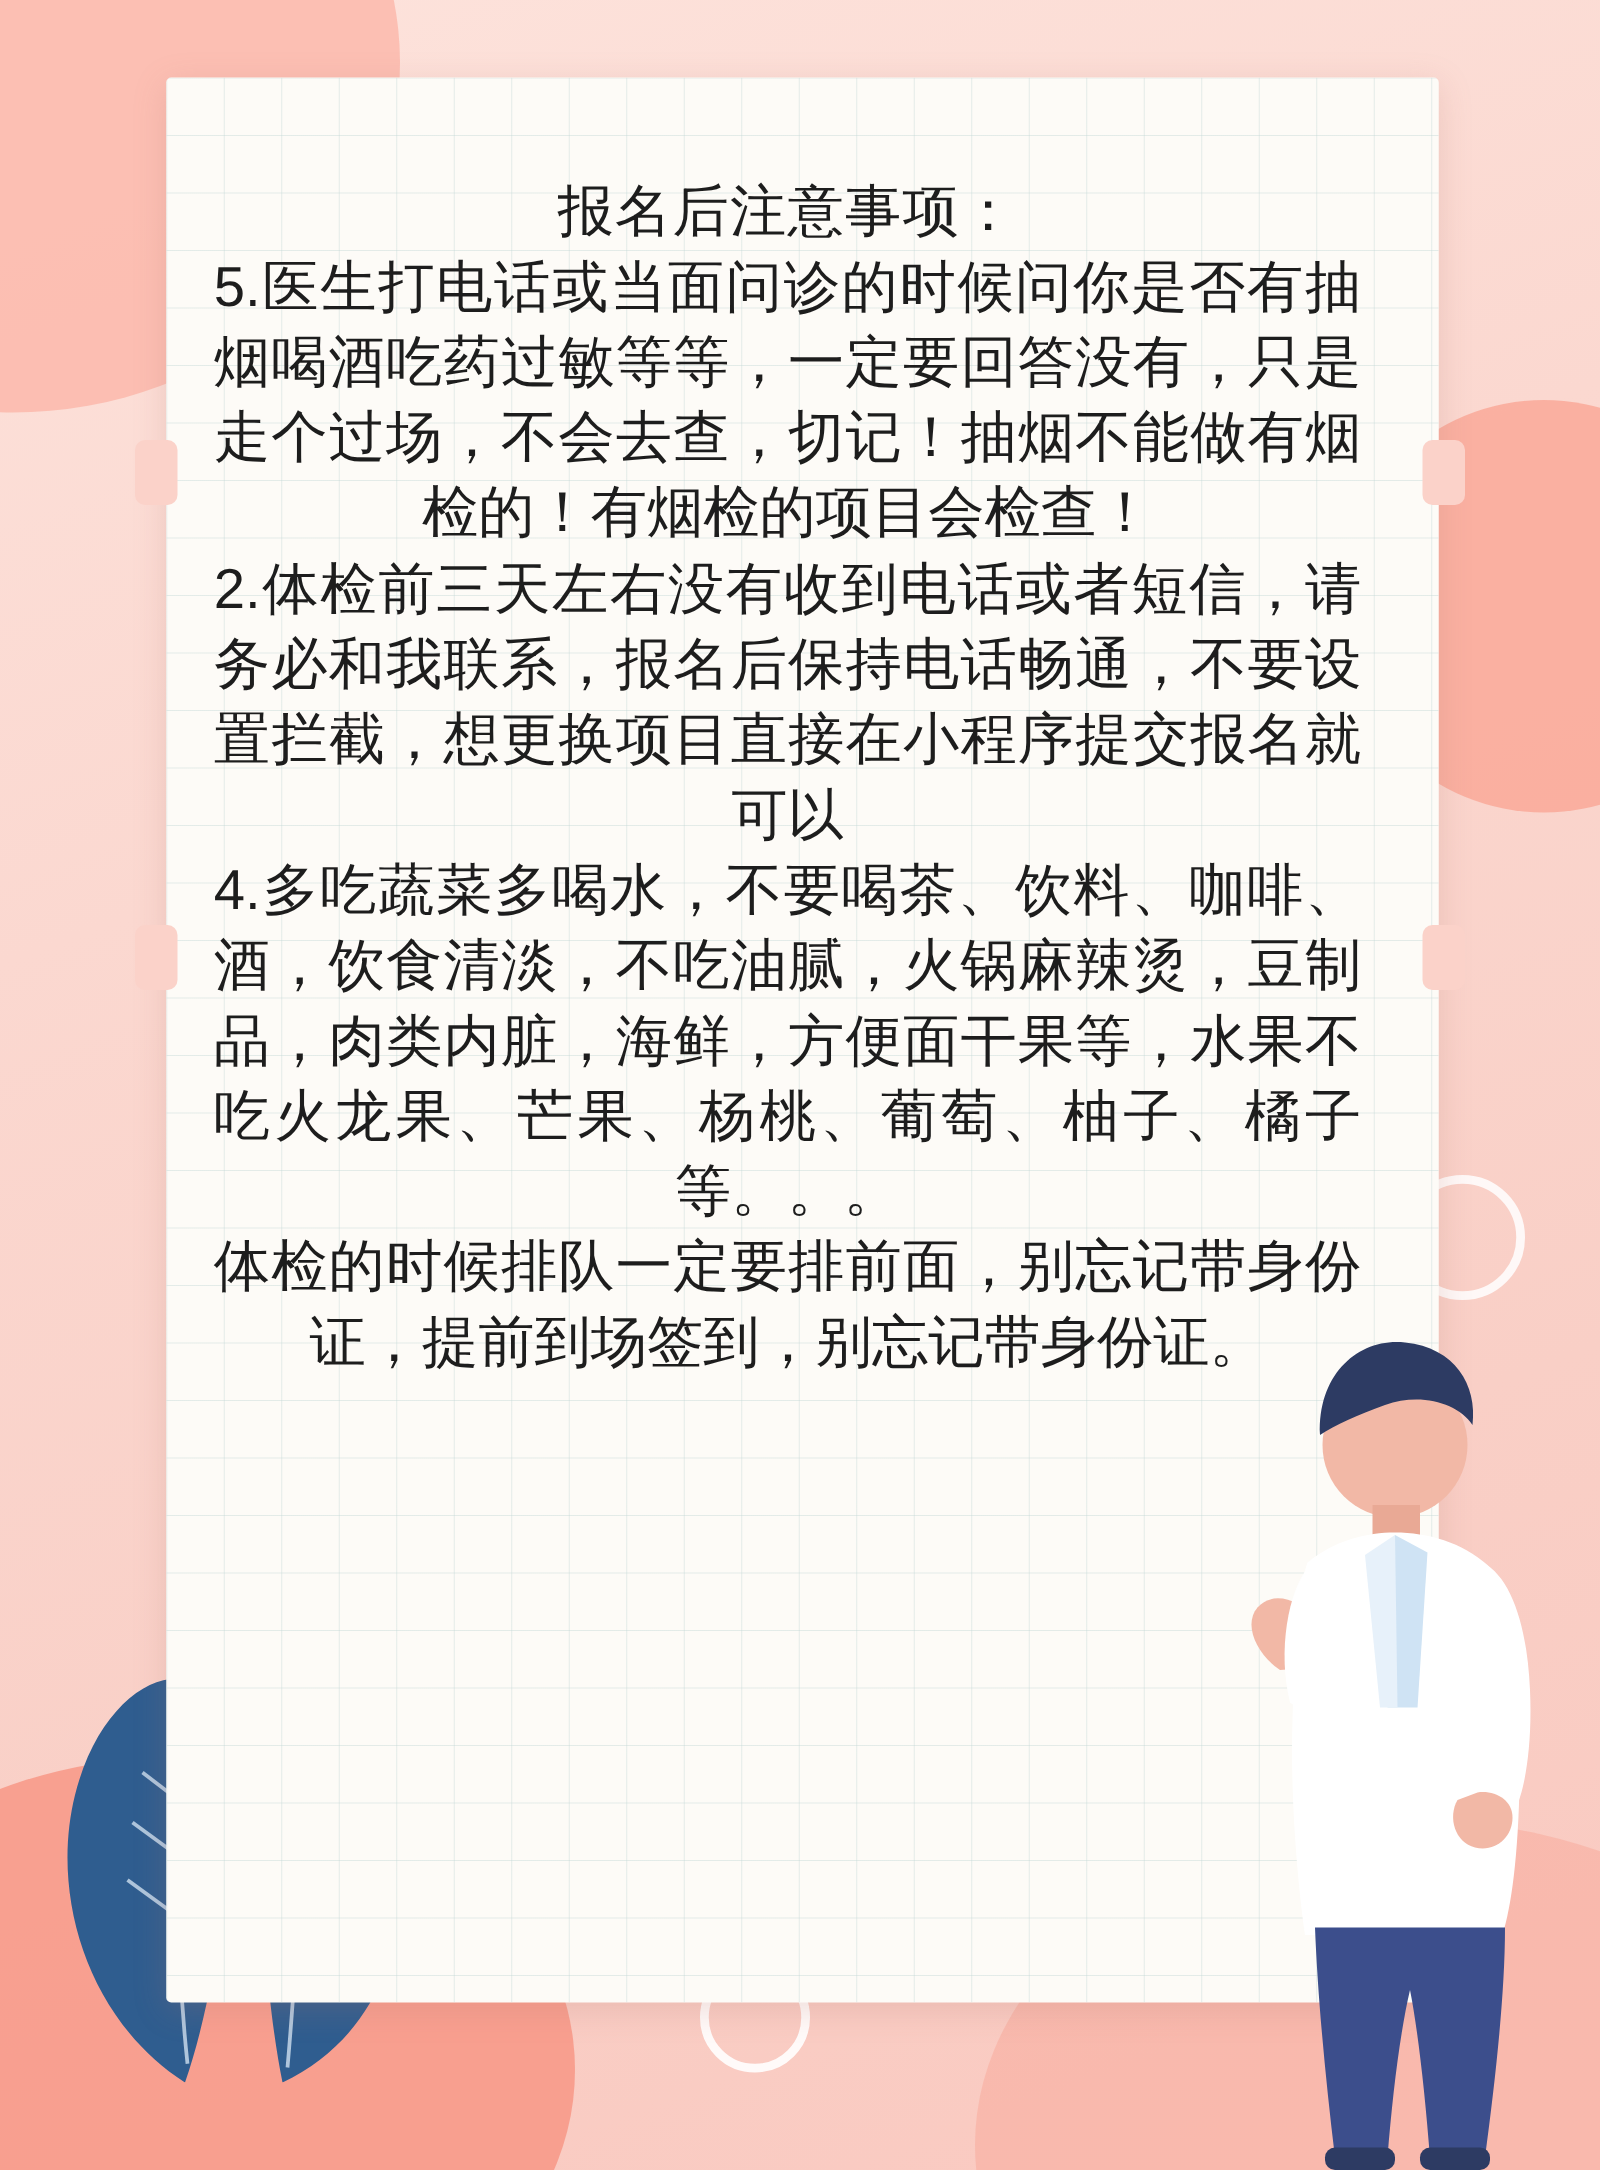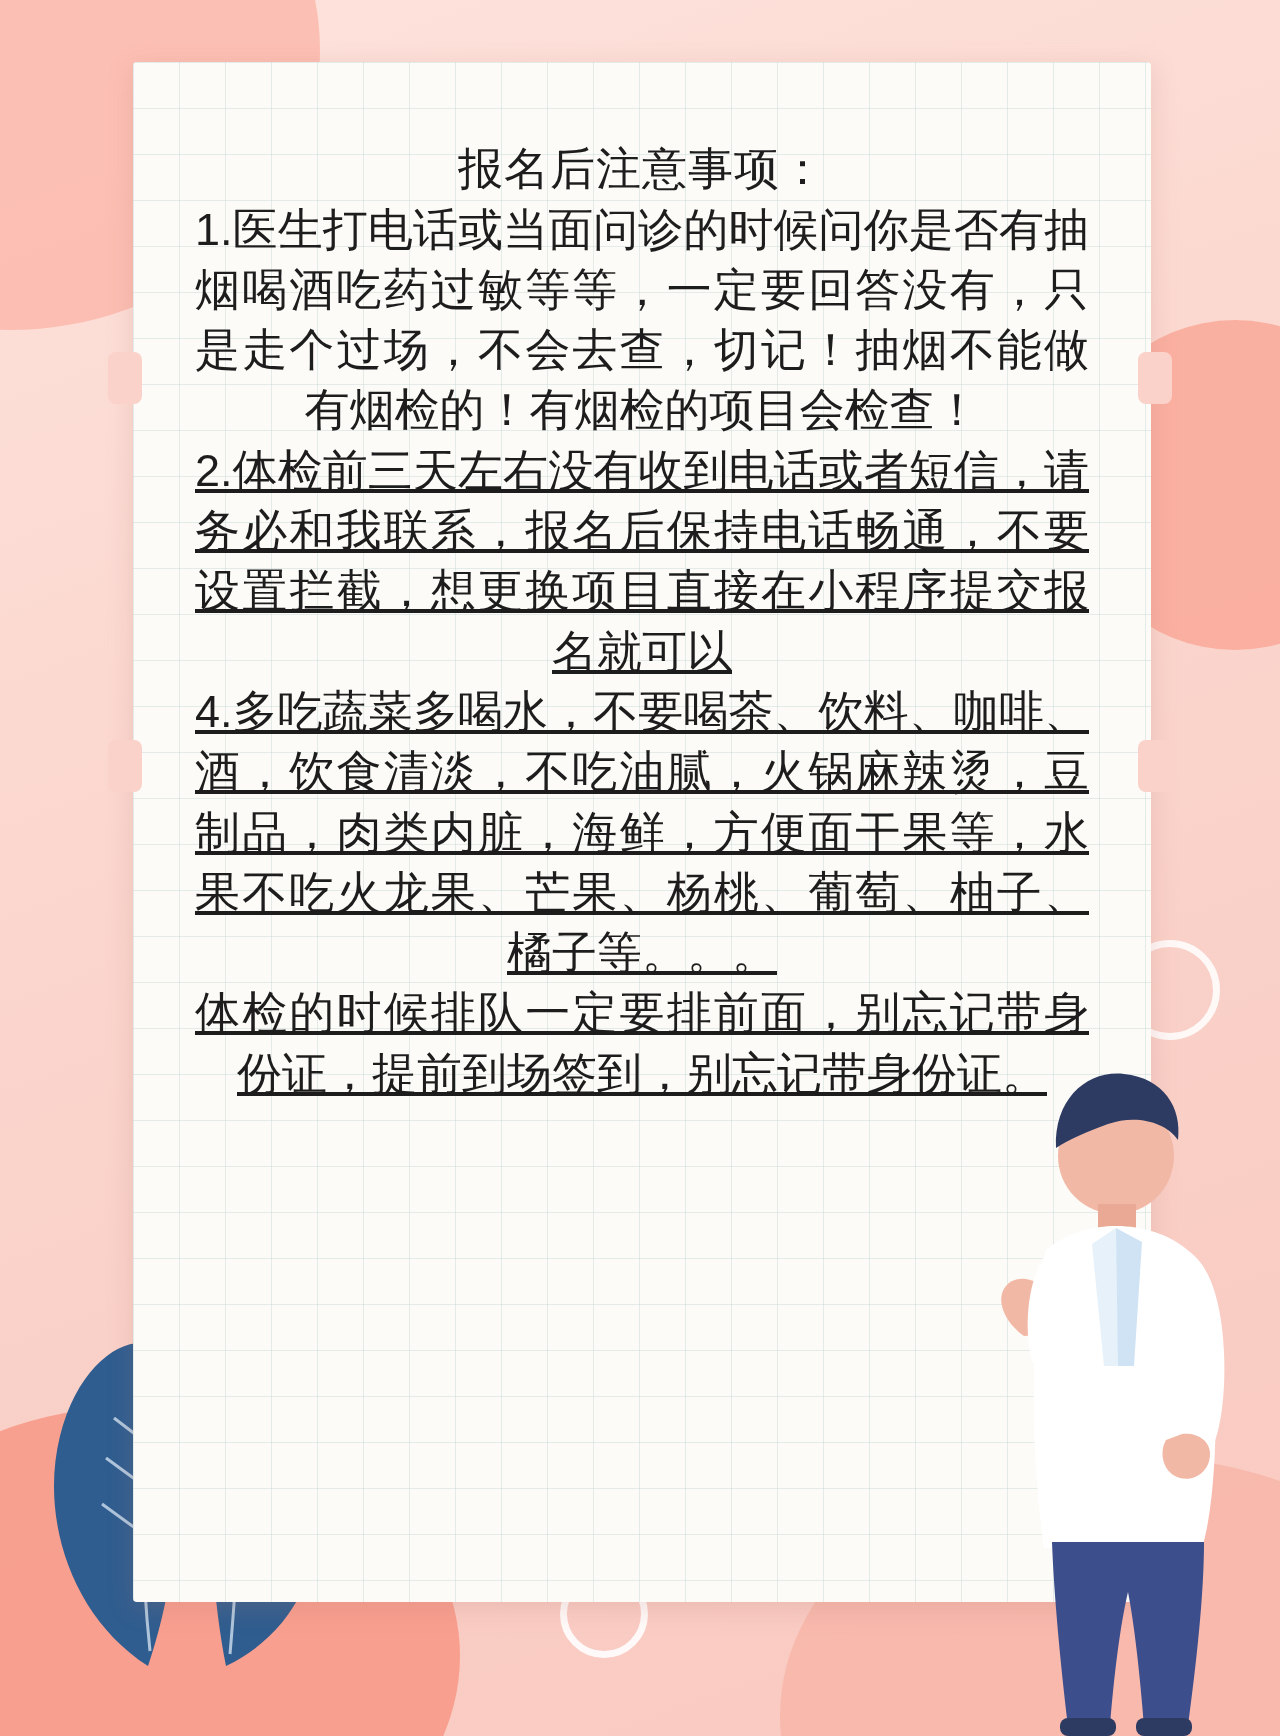--- a/index.html
+++ b/index.html
@@ -103,21 +103,21 @@
     position: absolute;
     inset: 0;
     background-image:
       linear-gradient(to right, rgba(196, 216, 214, .45) 1px, transparent 1px),
       linear-gradient(to bottom, rgba(196, 216, 214, .45) 1px, transparent 1px);
     background-size: 46px 46px;
     pointer-events: none;
   }
   .note-inner {
     position: relative;
-    padding: 78px 62px 40px 62px;
+    padding: 78px 62px 40px 38px;
   }
 
   
   .tab {
     position: absolute;
     width: 34px;
     height: 52px;
     background: #fbd2c9;
     border-radius: 8px;
   }
@@ -138,21 +138,21 @@
   }
   .para {
     font-size: 45px;
     line-height: 1.34;
     color: #1d1d1d;
     text-align: justify;
     text-align-last: center;
     margin: 0;
     letter-spacing: 0px;
   }
-  .para + .para { margin-top: 0; text-decoration: underline; }
+  .para + .para { margin-top: 0; }
 
   
   .doctor {
     position: absolute;
     right: 22px;
     bottom: 0;
     width: 330px;
     height: 700px;
   }
 </style>
@@ -181,21 +181,21 @@
         <path d="M207 330 L248 300"></path>
         <path d="M210 286 L250 258"></path>
       </g>
     </svg>
   </div>
 
   <div class="note">
     <div class="note-grid"></div>
     <div class="note-inner">
       <h1 class="note-title">报名后注意事项：</h1>
-      <p class="para">1.医生打电话或当面问诊的时候问你是否有抽烟喝酒吃药过敏等等，一定要回答没有，只是走个过场，不会去查，切记！抽烟不能做有烟检的！有烟检的项目会检查！</p>
+      <p class="para">5.医生打电话或当面问诊的时候问你是否有抽烟喝酒吃药过敏等等，一定要回答没有，只是走个过场，不会去查，切记！抽烟不能做有烟检的！有烟检的项目会检查！</p>
       <p class="para">2.体检前三天左右没有收到电话或者短信，请务必和我联系，报名后保持电话畅通，不要设置拦截，想更换项目直接在小程序提交报名就可以</p>
       <p class="para">4.多吃蔬菜多喝水，不要喝茶、饮料、咖啡、酒，饮食清淡，不吃油腻，火锅麻辣烫，豆制品，肉类内脏，海鲜，方便面干果等，水果不吃火龙果、芒果、杨桃、葡萄、柚子、橘子等。。。</p>
       <p class="para">体检的时候排队一定要排前面，别忘记带身份证，提前到场签到，别忘记带身份证。</p>
     </div>
   </div>
 
   <div class="deco tab tab-l1"></div>
   <div class="deco tab tab-l2"></div>
   <div class="deco tab tab-r1"></div>
   <div class="deco tab tab-r2"></div>

